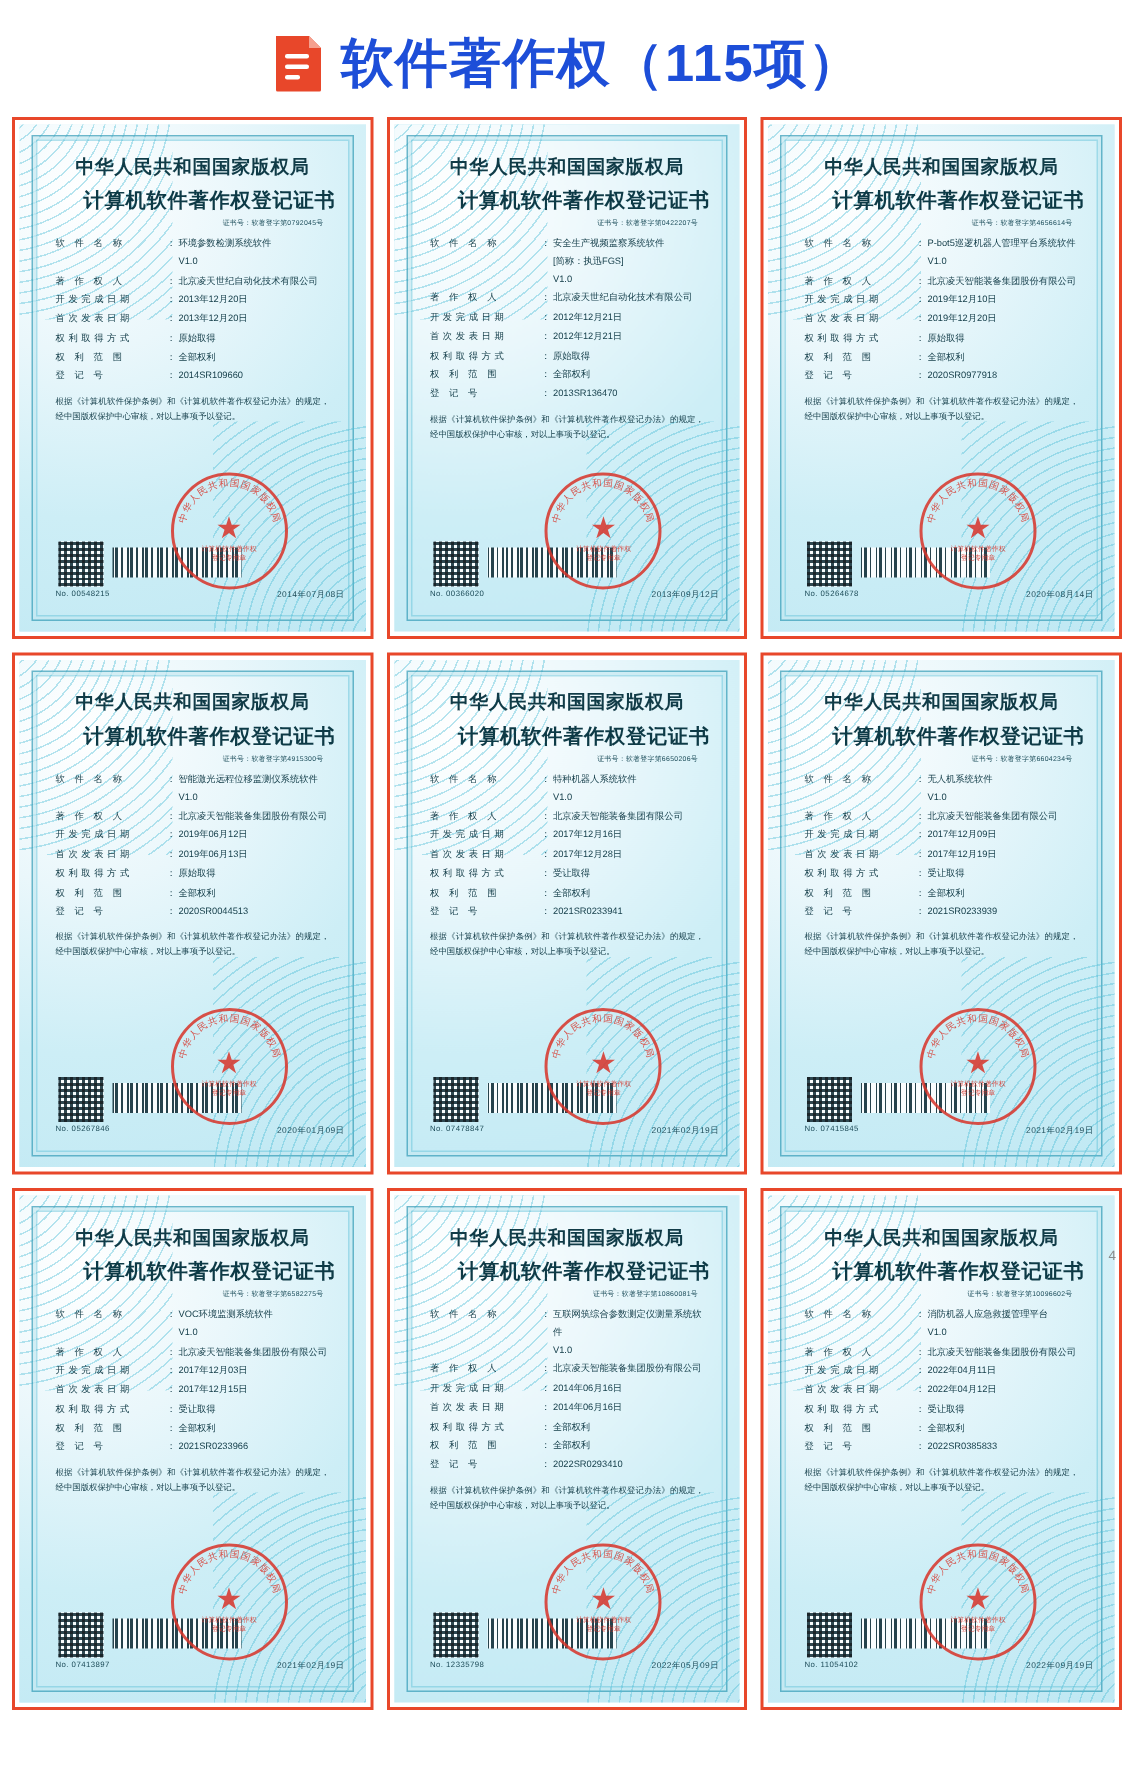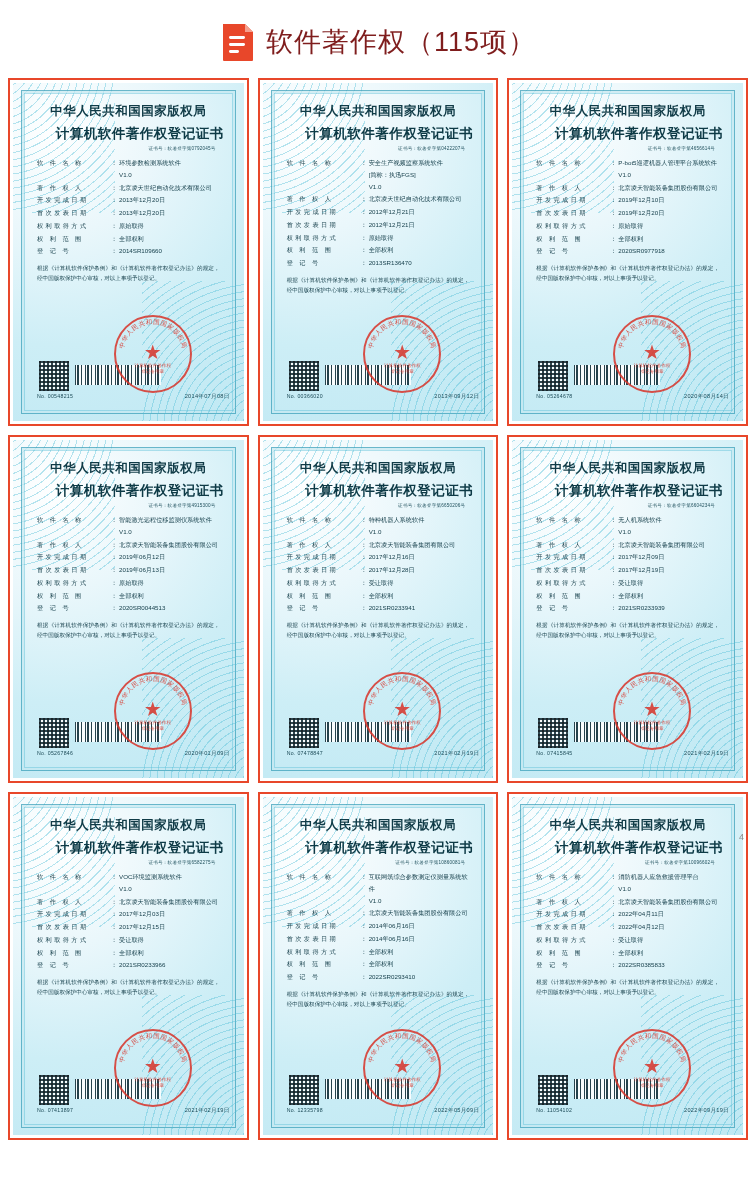--- a/index.html
+++ b/index.html
@@ -21,23 +21,23 @@
     justify-content:center;
     gap:10px;
     padding:22px 0 16px 0;
   }
   .header-icon{
     width:36px;height:40px;
     position:relative;
     flex:0 0 auto;
   }
   .header-title{
-    font-size:27px;
-    font-weight:normal;
-    color:#7f1d1d;
+    font-size:35px;
+    font-weight:bold;
+    color:#1d4ed8;
     letter-spacing:1px;
     line-height:1;
     white-space:nowrap;
   }
   
   .grid{
     display:grid;
     grid-template-columns:repeat(3,1fr);
     gap:9px 9px;
     padding:0 8px 14px 8px;

